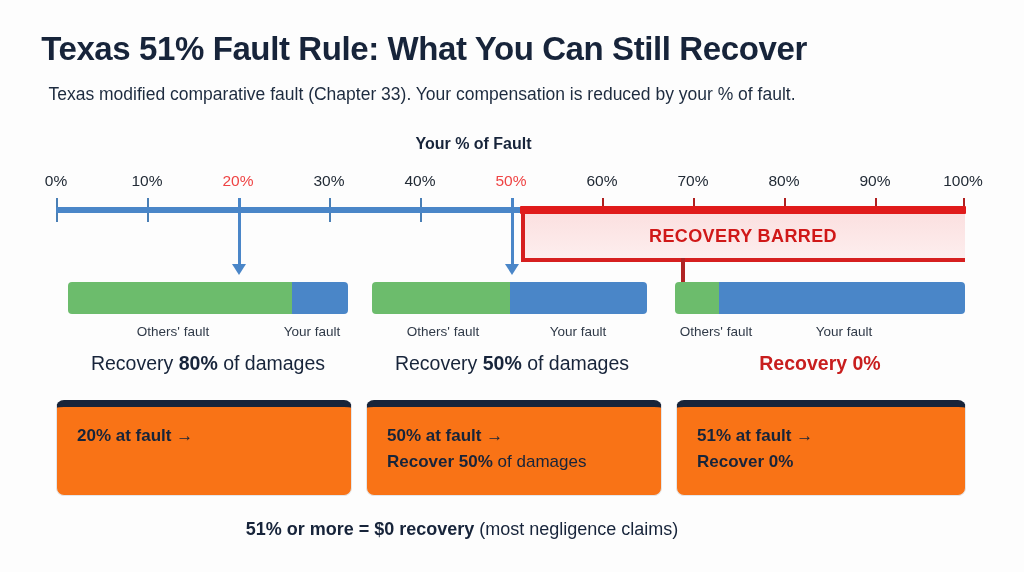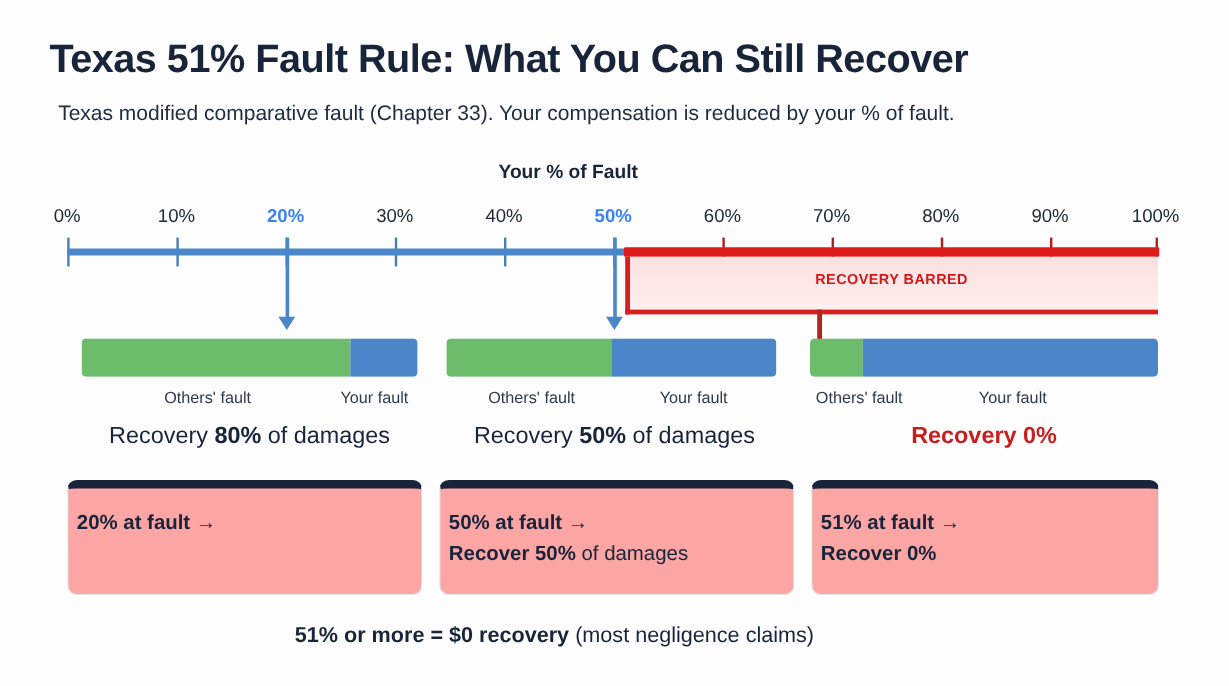--- a/index.html
+++ b/index.html
@@ -35,21 +35,21 @@
     position:absolute;top:135px;left:0;width:947px;
     text-align:center;
     font-size:16px;font-weight:bold;color:#17243a;
   }
   .tick-label{
     position:absolute;top:172px;
     font-size:15.5px;color:#222b36;
     transform:translateX(-50%);
     white-space:nowrap;
   }
-  .tick-label.bold{font-weight:bold;color:#3b82f6;}
+  .tick-label.bold{font-weight:normal;color:#ef4444;}
   .tick-mark{
     position:absolute;top:198px;width:2px;height:24px;background:#4a7fb5;
   }
   .tick-mark.red{background:#b02020;}
   .axis-blue{
     position:absolute;top:207px;left:56px;width:466px;height:6px;
     background:#4a86c8;border-radius:1px;
   }
   .axis-red{
     position:absolute;top:206px;left:520px;width:446px;height:8px;
@@ -60,21 +60,21 @@
   .barred-band{
     position:absolute;left:521px;top:214px;width:444px;height:48px;
     background:linear-gradient(180deg,#fbe0e0 0%,#fdeeee 100%);
     border-left:4px solid #d61f1f;
     border-bottom:4px solid #d61f1f;
     box-sizing:border-box;
   }
   .barred-label{
     position:absolute;left:521px;top:226px;width:444px;
     text-align:center;
-    font-size:12px;font-weight:bold;letter-spacing:0.4px;
+    font-size:18px;font-weight:bold;letter-spacing:0.4px;
     color:#d01818;
     white-space:nowrap;
   }
   
   .red-drop{
     position:absolute;left:681px;top:258px;width:4px;height:32px;background:#b02424;
   }
 
   
   .arrow-shaft{
@@ -107,26 +107,26 @@
     font-size:19.5px;color:#17243a;
     white-space:nowrap;
     transform:translateX(-50%);
   }
   .recovery-line b{font-weight:bold;}
   .recovery-line.red{color:#c81e1e;font-weight:bold;}
 
   
   .card{
     position:absolute;top:400px;height:96px;
-    background:#fca5a5;
+    background:#f97316;
     border:1px solid #e4e6e9;
     border-top:7px solid #17243a;
     border-radius:8px;
     box-sizing:border-box;
-    padding:16px 20px 0 7px;
+    padding:16px 20px 0 20px;
   }
   .card-line{
     font-size:17px;line-height:26px;color:#17243a;white-space:nowrap;
   }
   .card-line b{font-weight:bold;}
 
   
   .footer{
     position:absolute;left:0;top:519px;width:924px;
     text-align:center;font-size:18px;color:#17243a;white-space:nowrap;

